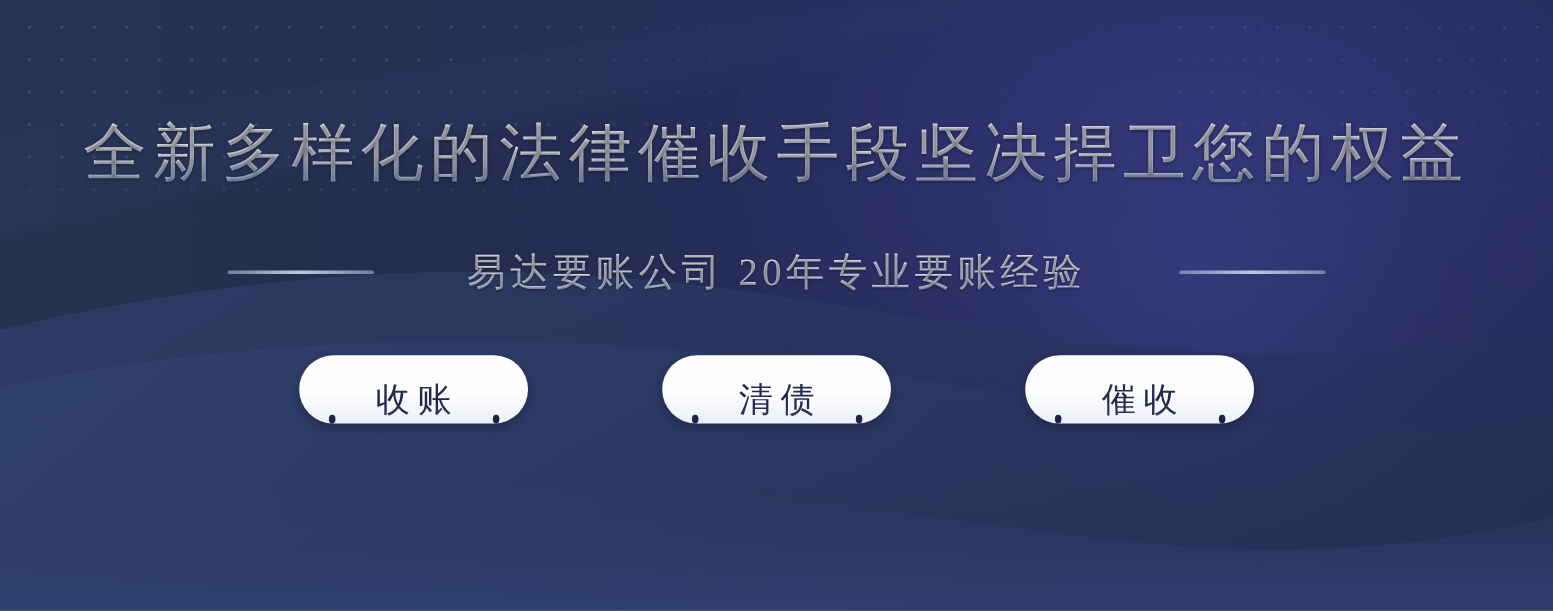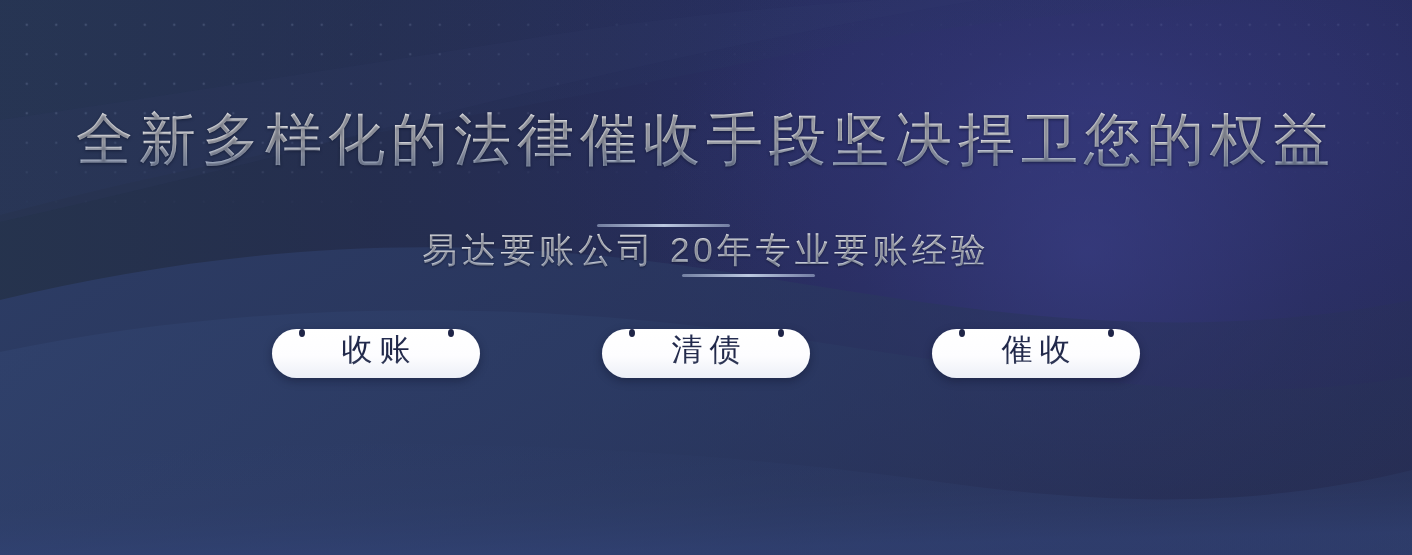--- a/index.html
+++ b/index.html
@@ -5,21 +5,21 @@
   html, body {
     margin: 0;
     padding: 0;
     background: #1b2440;
   }
   #banner {
     position: relative;
     width: 1412px;
     height: 555px;
     overflow: hidden;
-    font-family: Liberation Sans, sans-serif;
+    font-family: Liberation Serif, serif;
     background: #f0abfc;
   }
 
   
   .bg-base {
     position: absolute;
     inset: 0;
     background:
       radial-gradient(120% 140% at 78% 18%, #2e3270 0%, #272c5e 28%, #232a4e 55%, #222944 80%, #232a45 100%),
       linear-gradient(100deg, #263049 0%, #243055 22%, #272c5c 52%, #292a5a 74%, #25254e 100%);
@@ -91,21 +91,20 @@
     background-clip: text;
     -webkit-text-fill-color: transparent;
   }
 
   .subrow {
     margin-top: 54px;
     display: flex;
     align-items: center;
     justify-content: flex-start;
     gap: 0;
-    flex-direction: column;
   }
   .sub-line {
     width: 133px;
     height: 3px;
     border-radius: 2px;
     background: linear-gradient(90deg, rgba(176,191,218,0.55), rgba(196,209,232,0.95), rgba(176,191,218,0.55));
   }
   .sub-line.left  { margin-right: 85px; }
   .sub-line.right { margin-left: 85px; }
   .subtitle {
@@ -122,26 +121,26 @@
 
   .pills {
     margin-top: 52px;
     display: flex;
     align-items: center;
     gap: 122px;
   }
   .pill {
     position: relative;
     width: 208px;
-    height: 49px;
+    height: 62px;
     border-radius: 34px;
     background: linear-gradient(180deg, #ffffff 0%, #fdfdff 55%, #eceff7 100%);
     box-shadow: 0 3px 9px rgba(8,12,32,0.35);
     display: flex;
-    align-items: flex-start;
+    align-items: flex-end;
     justify-content: center;
     gap: 4px;
   }
   .pill .dot {
     width: 6px;
     height: 8px;
     border-radius: 50%;
     background: #1e2447;
     flex: 0 0 auto;
   }

